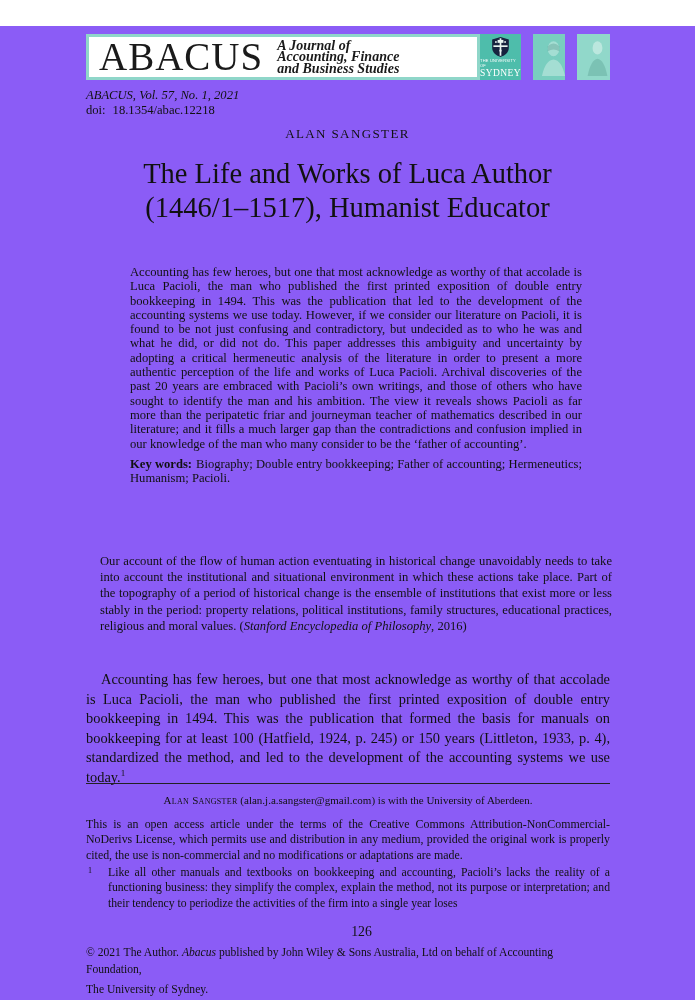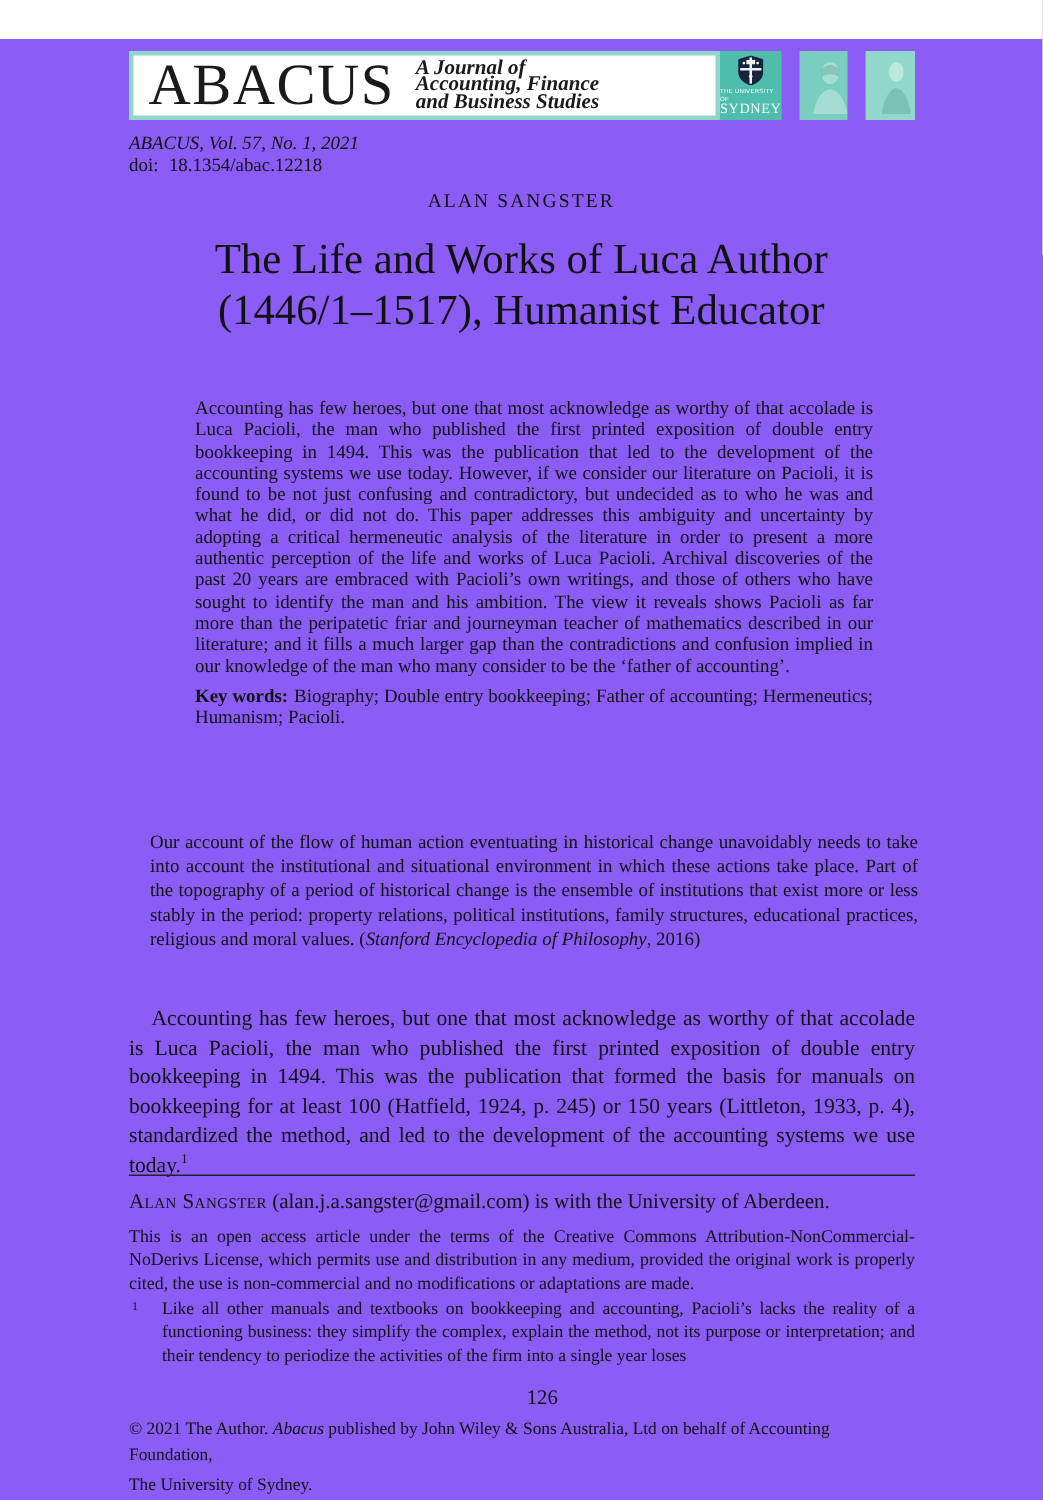--- a/index.html
+++ b/index.html
@@ -50,21 +50,21 @@
   
   .quote{position:absolute;left:100px;top:527px;width:512px;font-size:12.6px;line-height:16.2px;text-align:justify;}
 
   
   .bodypara{position:absolute;left:86px;top:644px;width:524px;font-size:14.4px;line-height:19.6px;
     text-align:justify;text-indent:15px;}
   sup{font-size:.62em;vertical-align:super;line-height:0;}
 
   
   .fnrule{position:absolute;left:86px;top:757px;width:524px;height:0;border-top:1.6px solid #222222;}
-  .affil{position:absolute;left:86px;top:768px;width:524px;font-size:14px;}
+  .affil{position:absolute;left:86px;top:768px;width:524px;font-size:11px;text-align:center;}
   .sc{font-variant:small-caps;font-variant-caps:small-caps;letter-spacing:.3px;}
   .license{position:absolute;left:86px;top:791px;width:524px;font-size:11.9px;line-height:15.3px;text-align:justify;}
   .note1{position:absolute;left:86px;top:839px;width:524px;font-size:11.7px;line-height:15.3px;text-align:justify;
     padding-left:22px;}
   .note1 .fn-num{position:absolute;left:2px;top:-2px;font-size:8px;}
 
   
   .pageno{position:absolute;left:0;top:898px;width:695px;text-align:center;font-size:13.8px;padding-left:28px;}
   .copyright{position:absolute;left:86px;top:918px;width:524px;font-size:11.6px;line-height:17px;}
   .copyright .line2{margin-top:3px;}

